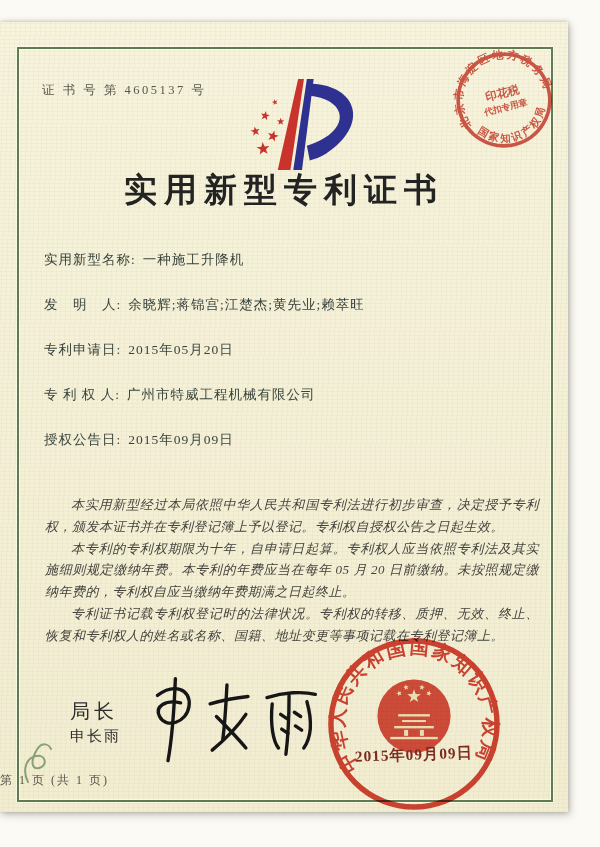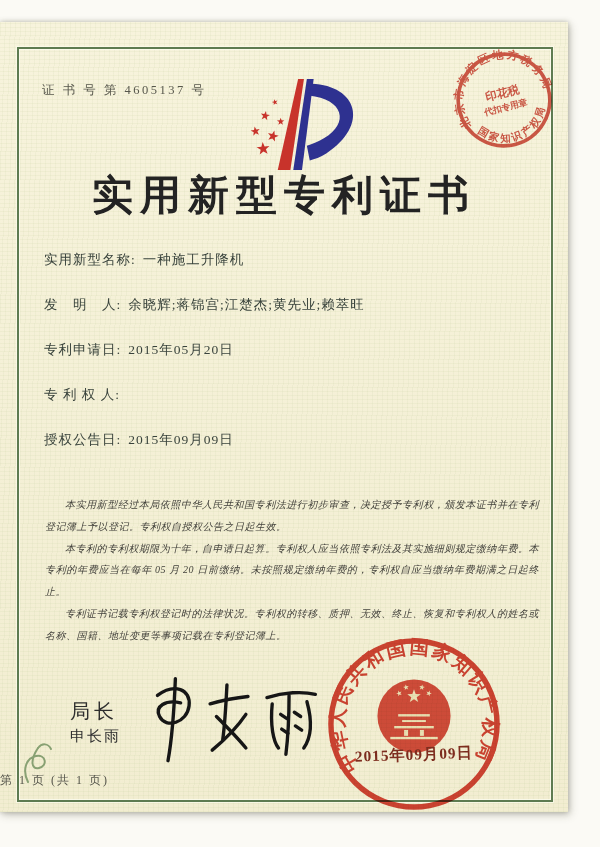--- a/index.html
+++ b/index.html
@@ -22,29 +22,29 @@
     box-shadow:inset 0 0 0 1px rgba(252,252,238,0.85), 0 0 0 1px rgba(252,252,238,0.7);
     pointer-events:none;
   }
   .cert-no{
     position:absolute;left:42px;top:60px;
     font-size:12.5px;letter-spacing:2.5px;color:#57574c;
   }
   .logo{position:absolute;left:228px;top:54px;width:148px;height:97px;}
   .title{
     position:absolute;left:0;top:146px;width:100%;text-align:center;
-    font-size:41px;font-weight:bold;letter-spacing:7px;color:#232323;
+    font-size:33px;font-weight:bold;letter-spacing:7px;color:#232323;
   }
   .fields{position:absolute;left:44px;top:230px;width:500px;}
   .field-row{display:flex;height:15px;margin-bottom:30px;font-size:13.5px;color:#39433c;letter-spacing:1px;align-items:center;}
   .field-label{white-space:pre;}
   .field-value{white-space:pre;margin-left:7px;}
   .paragraphs{
     position:absolute;left:45px;top:472px;width:494px;
-    font-size:10px;line-height:21.8px;color:#44433d;font-style:italic;
+    font-size:13px;line-height:21.8px;color:#44433d;font-style:italic;
   }
   .paragraphs p{margin:0;text-indent:2em;text-align:justify;letter-spacing:0.5px;}
   .sign-role{position:absolute;left:70px;top:676px;font-size:20px;letter-spacing:4px;color:#2e2e2e;}
   .sign-name{position:absolute;left:70px;top:705px;font-size:15px;letter-spacing:2px;color:#2e2e2e;}
   .signature{position:absolute;left:128px;top:650px;width:200px;height:110px;}
   .seal{position:absolute;left:325px;top:615px;width:178px;height:178px;mix-blend-mode:multiply;opacity:0.93;}
   .tax-stamp{position:absolute;left:452px;top:26px;width:104px;height:104px;transform:rotate(-14deg);mix-blend-mode:multiply;opacity:0.88;}
   .ornament{position:absolute;left:20px;top:718px;width:34px;height:46px;opacity:0.8;}
   .footer{
     position:absolute;left:0;top:750px;width:100%;text-align:left;
@@ -107,20 +107,21 @@
     <div class="field-row">
       <span class="field-label">发　明　人:</span>
       <span class="field-value">余晓辉;蒋锦宫;江楚杰;黄先业;赖萃旺</span>
     </div>
     <div class="field-row">
       <span class="field-label">专利申请日:</span>
       <span class="field-value">2015年05月20日</span>
     </div>
     <div class="field-row">
       <span class="field-label">专 利 权 人:</span>
+      <span class="field-value">广州市特威工程机械有限公司</span>
     </div>
     <div class="field-row">
       <span class="field-label">授权公告日:</span>
       <span class="field-value">2015年09月09日</span>
     </div>
   </div>
 
   <div class="paragraphs">
     <p>本实用新型经过本局依照中华人民共和国专利法进行初步审查，决定授予专利权，颁发本证书并在专利登记簿上予以登记。专利权自授权公告之日起生效。</p>
     <p>本专利的专利权期限为十年，自申请日起算。专利权人应当依照专利法及其实施细则规定缴纳年费。本专利的年费应当在每年 05 月 20 日前缴纳。未按照规定缴纳年费的，专利权自应当缴纳年费期满之日起终止。</p>

